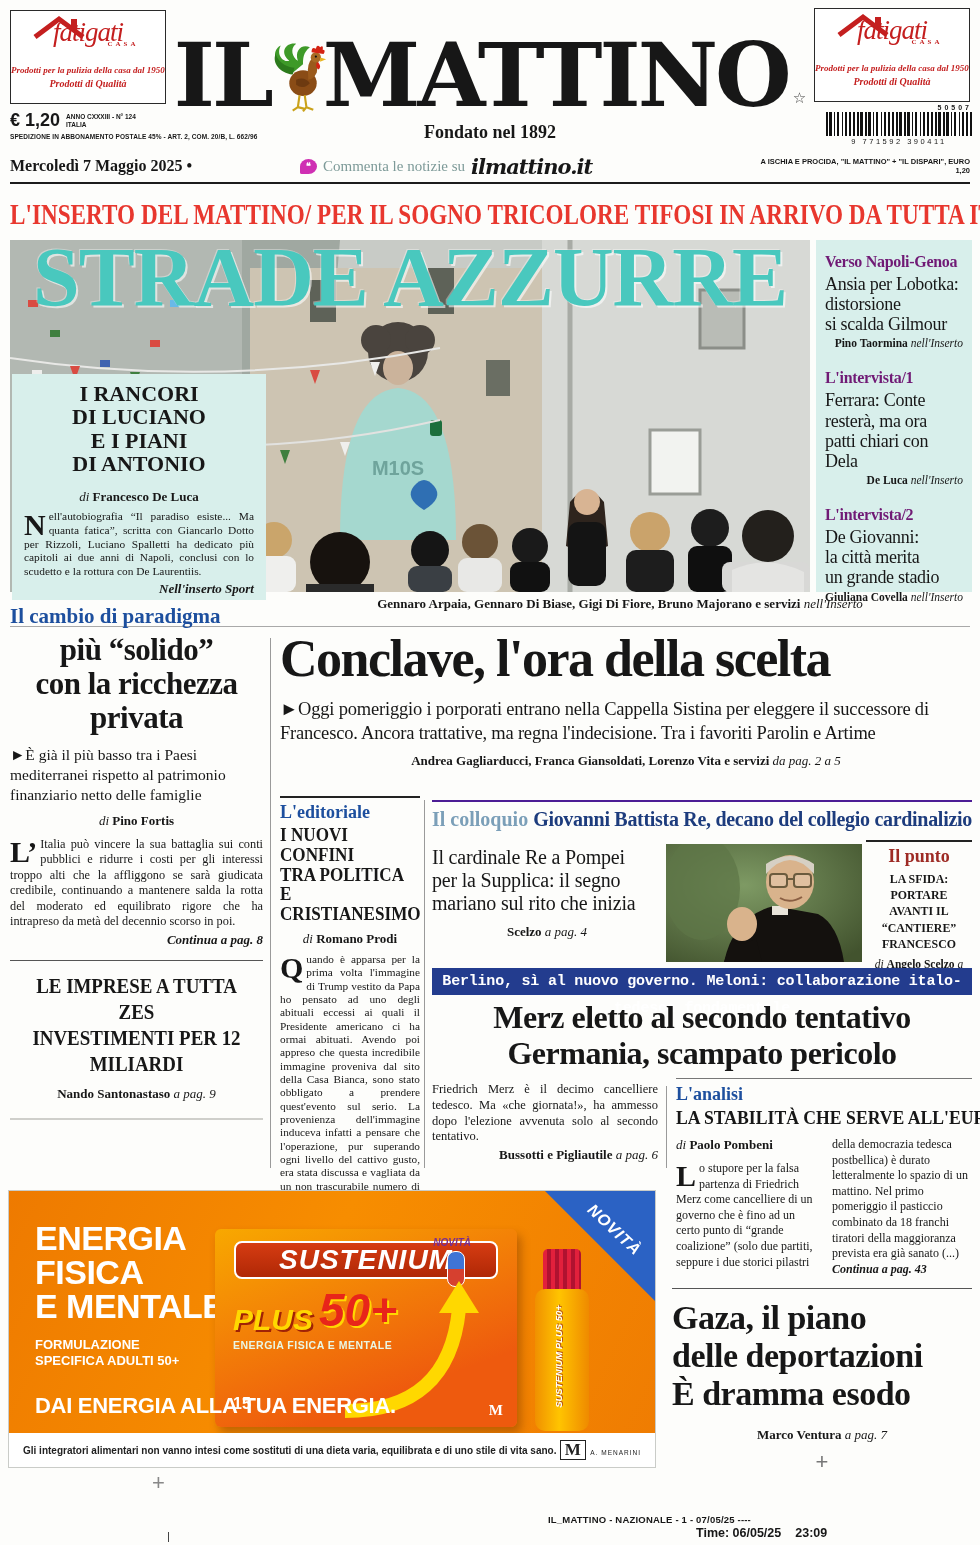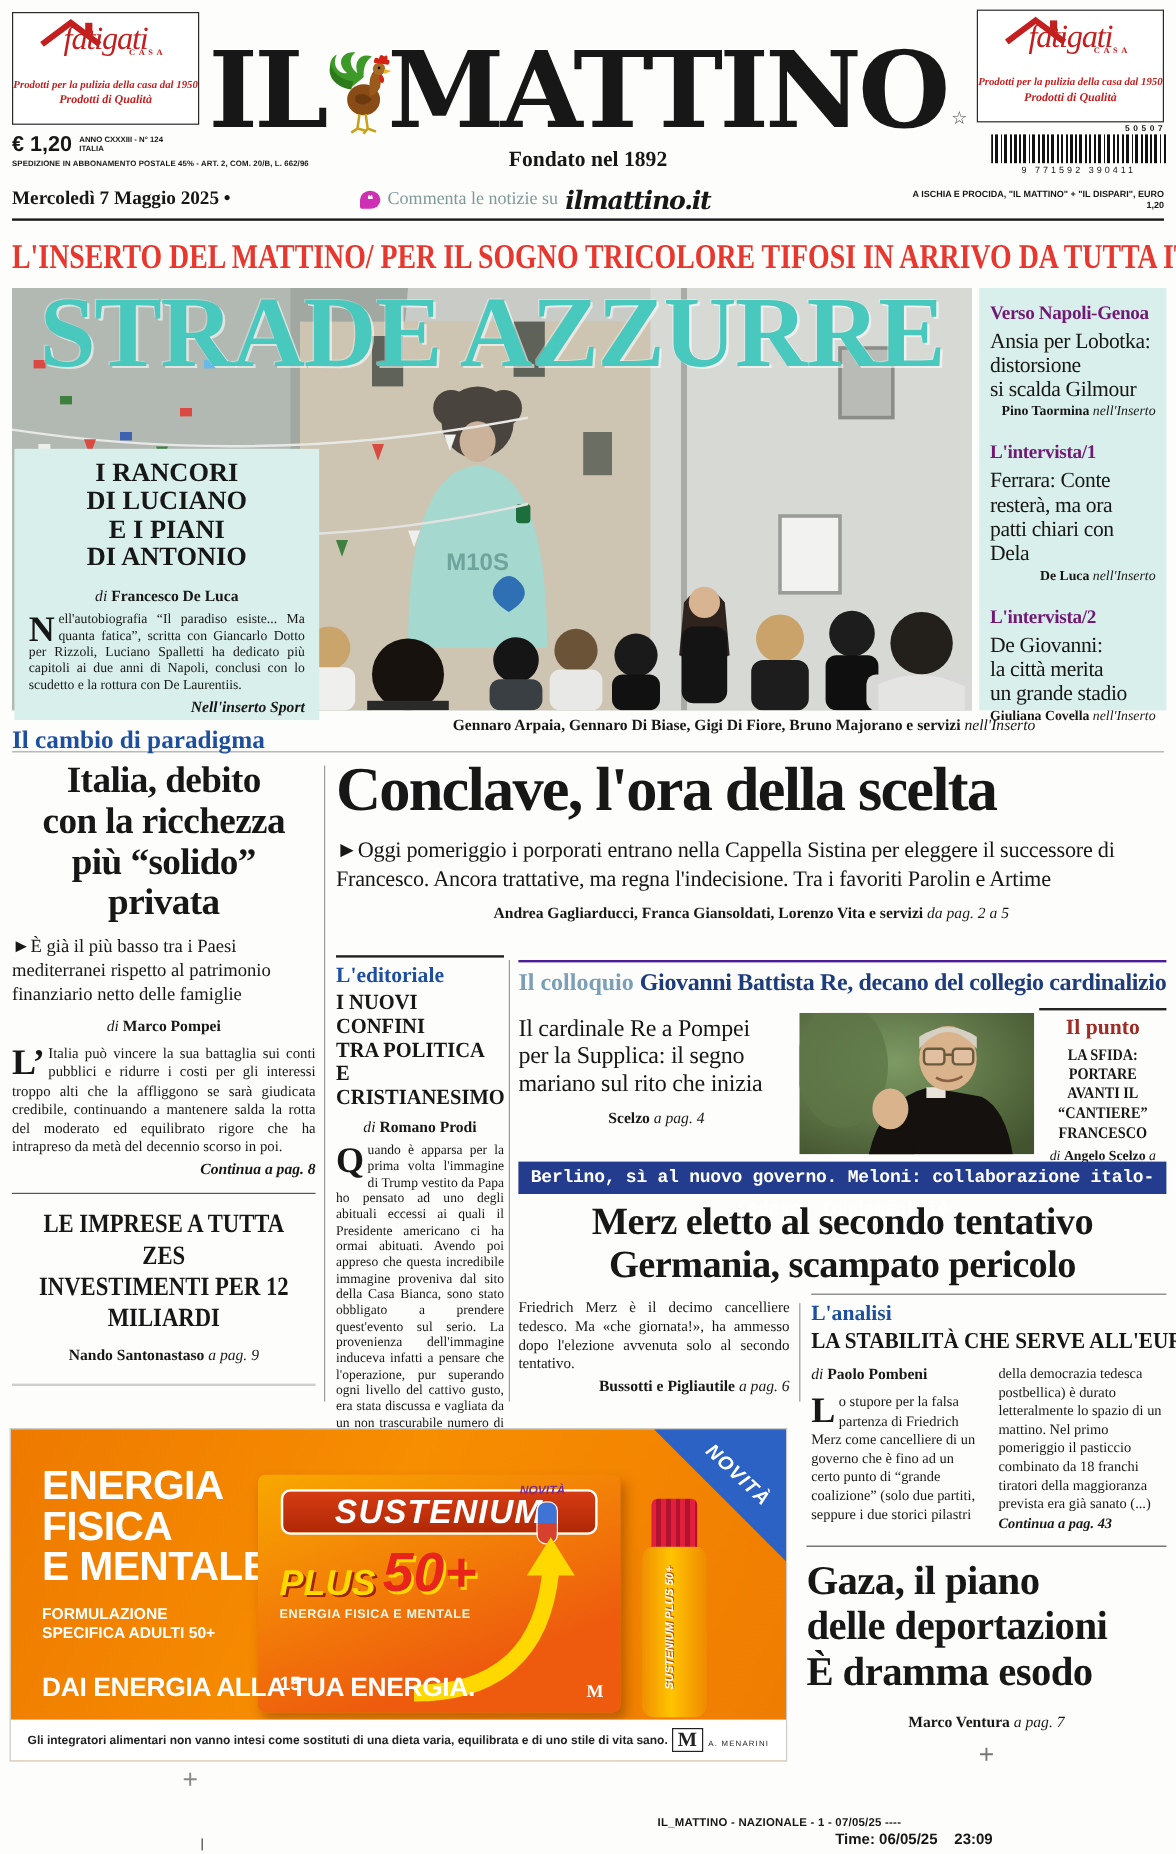--- a/index.html
+++ b/index.html
@@ -399,29 +399,28 @@
   <div class="abs photo-caption">
     <span class="bd">Gennaro Arpaia, Gennaro Di Biase, Gigi Di Fiore, Bruno Majorano e servizi</span>
     <span class="it">nell'Inserto</span>
   </div>
 
   <div class="abs hrline" style="left:10px;top:626px;width:960px;"></div>
 
   <div class="abs col-left">
     <div class="kicker-blue">Il cambio di paradigma</div>
     <div class="italia-hl">
-      <div>Italia, debito</div>
+      <div>più “solido”</div>
       <div>con la ricchezza</div>
-      <div>più “solido”</div>
       <div>privata</div>
     </div>
     <div class="standfirst">►È già il più basso tra i Paesi mediterranei rispetto al patrimonio finanziario netto delle famiglie</div>
     <div class="byline">
       <span class="it">di</span>
-      <span class="bd">Marco Pompei</span>
+      <span class="bd">Pino Fortis</span>
     </div>
     <div class="body-txt">
       <span class="dropcap">L’</span><span>Italia può vincere la sua battaglia sui conti pubblici e ridurre i costi per gli interessi troppo alti che la affliggono se sarà giudicata credibile, continuando a mantenere salda la rotta del moderato ed equilibrato rigore che ha intrapreso da metà del decennio scorso in poi.</span>
     </div>
     <div class="continua">Continua a pag. 8</div>
     <div class="hr1"></div>
     <div class="zes-title">
       <div>LE IMPRESE A TUTTA ZES</div>
       <div>INVESTIMENTI PER 12 MILIARDI</div>
     </div>

